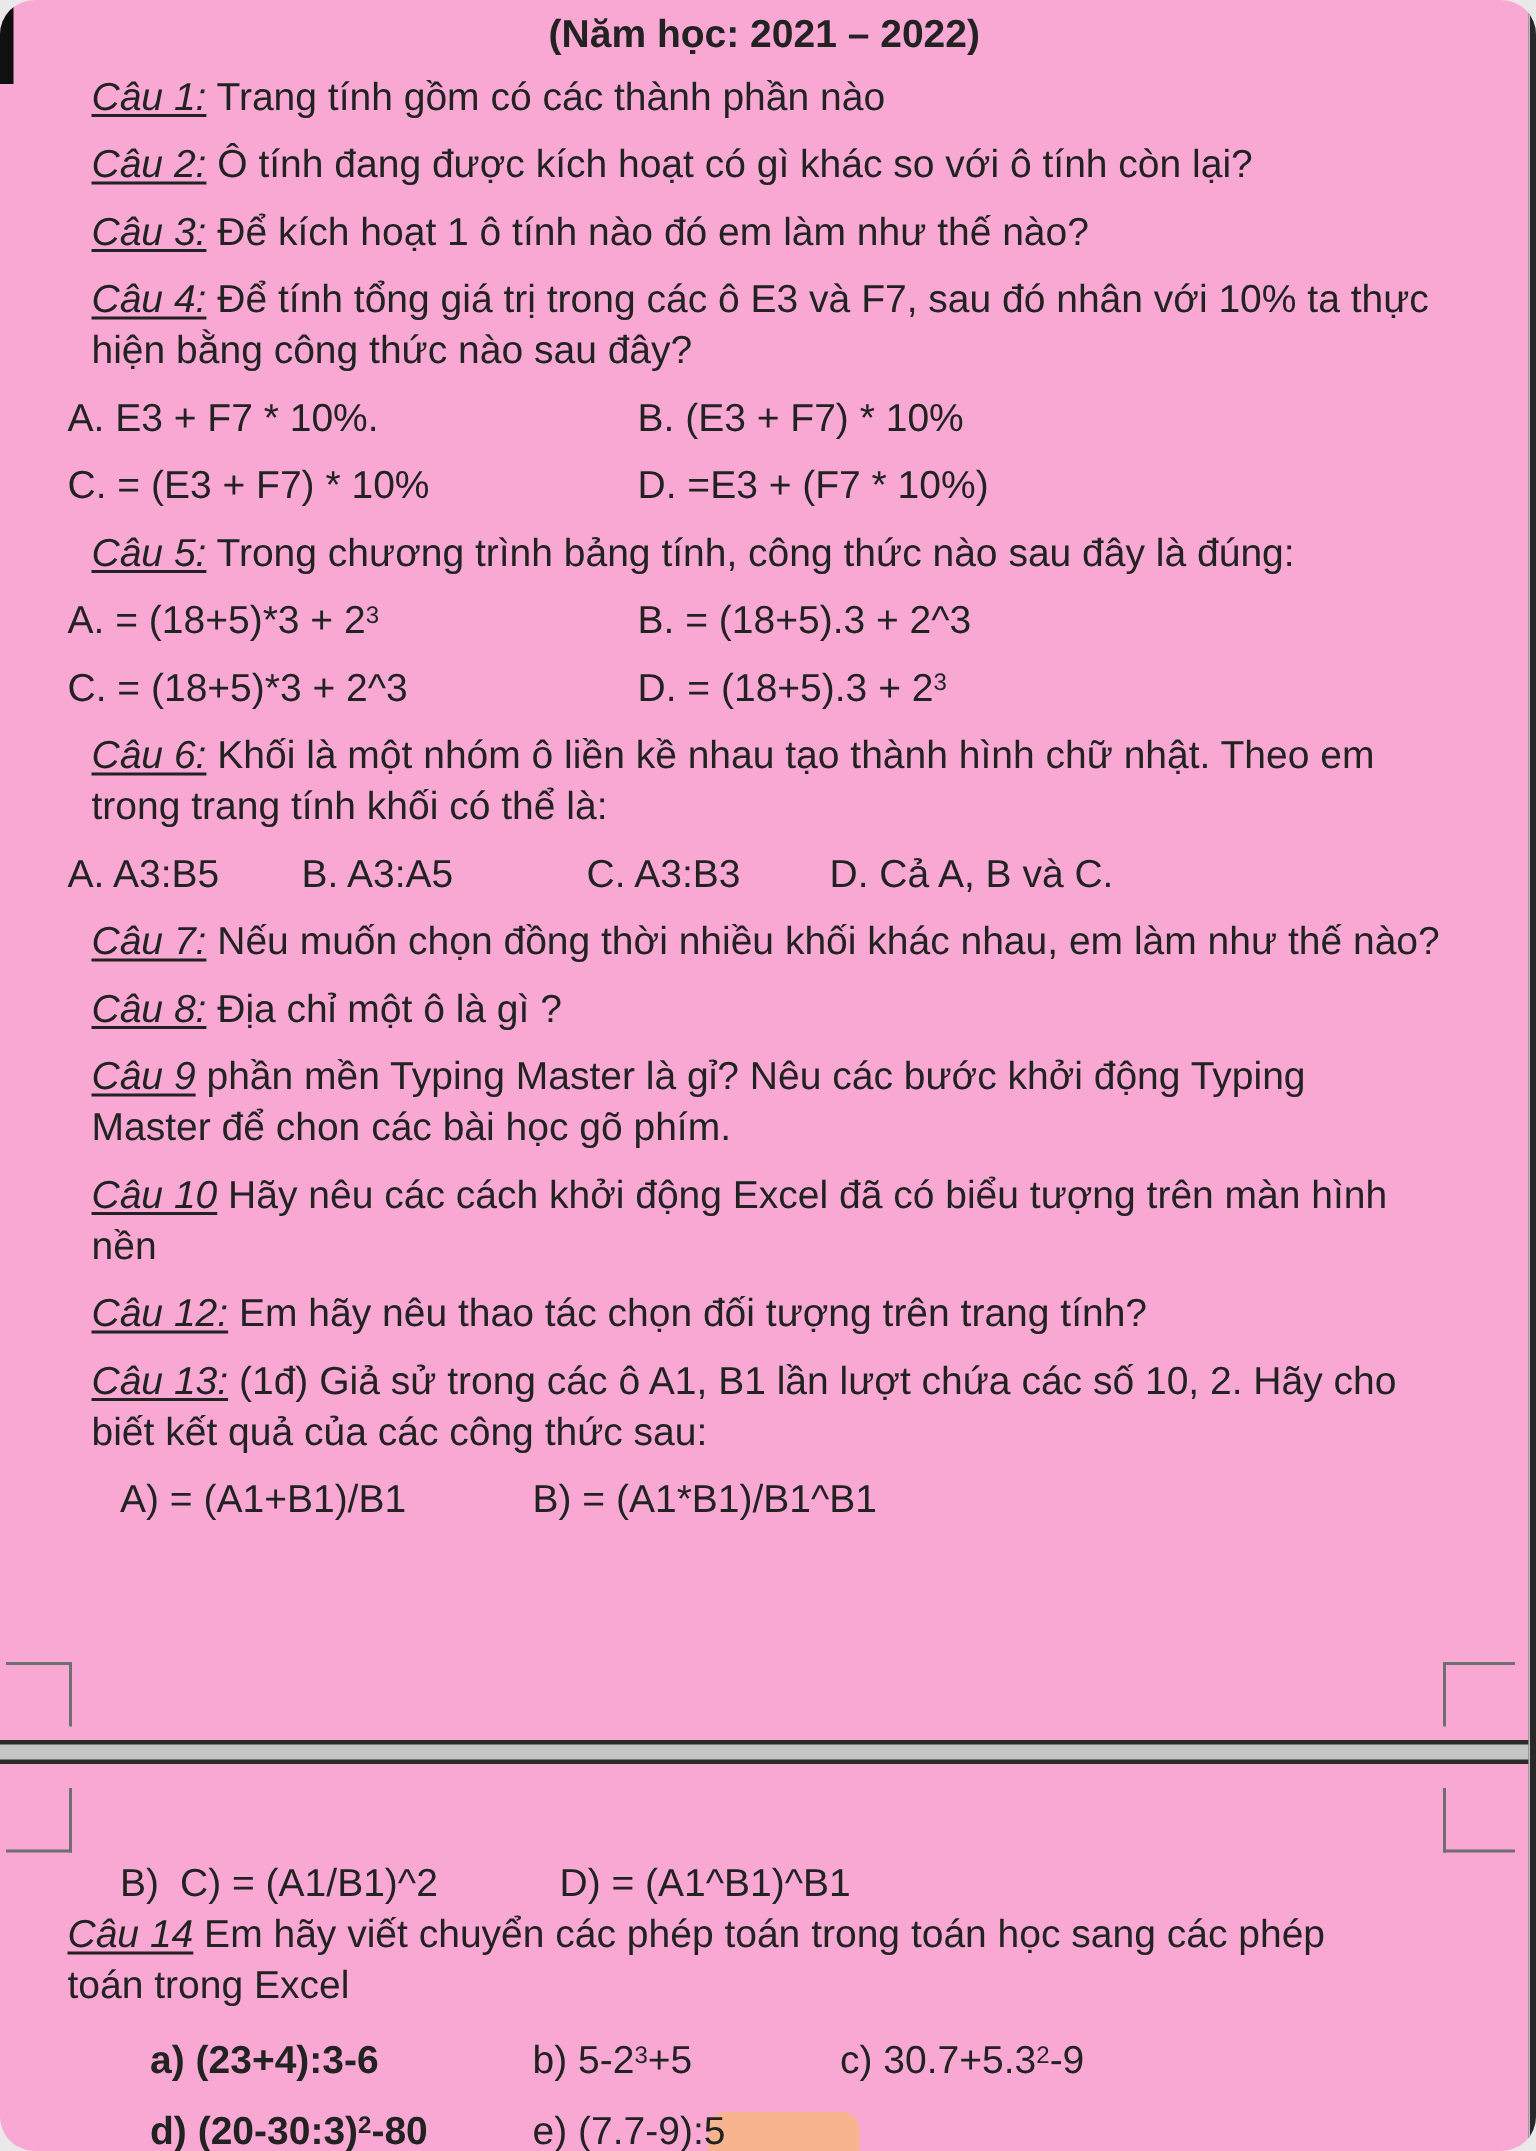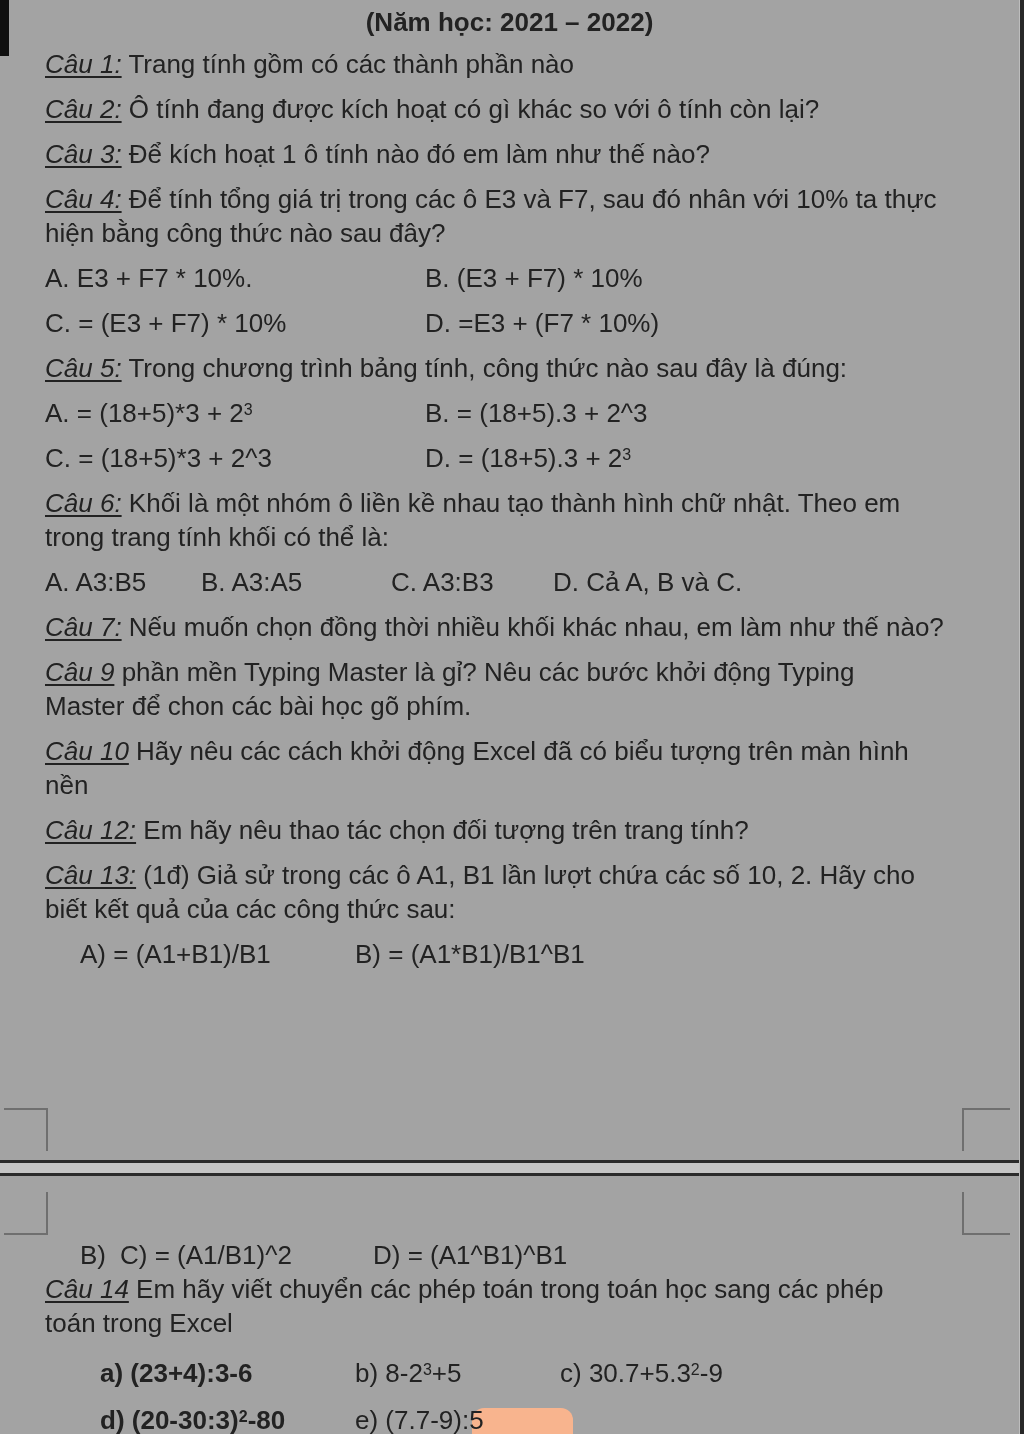--- a/index.html
+++ b/index.html
@@ -1,22 +1,22 @@
 <!DOCTYPE html>
 <html><head>
 <meta charset="utf-8">
 <style>
   html,body{margin:0;padding:0;background:#e9e9e9;}
   .sheet{
-    position:relative;width:1024px;height:1434px;background:#a3a3a3;overflow:hidden;
+    position:relative;width:1024px;height:1434px;background:#f9a8d4;overflow:hidden;
     font-family:"Liberation Sans","DejaVu Sans",sans-serif;
-    font-size:26px;line-height:34px;color:#222;
+    font-size:26px;line-height:34px;color:#222;border-radius:23px;
   }
   .content{padding:5px 50px 0 45px;}
-  .content p{margin:0 0 11px 0;}
+  .content p{margin:0 0 11px 16px;}
   p.header{text-align:center;font-weight:bold;margin:0 0 8px 0;}
   .qlabel{font-style:italic;text-decoration:underline;text-underline-offset:3px;}
   .ln{white-space:nowrap;}
   .row{display:flex;margin:0 0 11px 0;white-space:nowrap;}
   .c380{width:380px;flex:none;}
   .c120{width:120px;flex:none;}
   .c190{width:190px;flex:none;margin-left:36px;}
   .c162{width:162px;flex:none;}
   .c275{width:275px;flex:none;}
   .c40{width:40px;flex:none;}
@@ -90,20 +90,21 @@
 
     <div class="row">
       <span class="c120"><span>A.</span> <span>A3:B5</span></span>
       <span class="c190"><span>B.</span> <span>A3:A5</span></span>
       <span class="c162"><span>C.</span> <span>A3:B3</span></span>
       <span><span>D.</span> <span>Cả A, B và C.</span></span>
     </div>
 
     <p><span class="qlabel">Câu 7:</span> <span class="ln">Nếu muốn chọn đồng thời nhiều khối khác nhau, em làm như thế nào?</span></p>
 
+    <p><span class="qlabel">Câu 8:</span> <span class="ln">Địa chỉ một ô là gì ?</span></p>
 
     <p><span class="qlabel">Câu 9</span> <span class="ln">phần mền Typing Master là gỉ? Nêu các bước khởi động Typing</span><br><span class="ln">Master để chon các bài học gõ phím.</span></p>
 
     <p><span class="qlabel">Câu 10</span> <span class="ln">Hãy nêu các cách khởi động Excel đã có biểu tượng trên màn hình</span><br><span class="ln">nền</span></p>
 
 
     <p><span class="qlabel">Câu 12:</span> <span class="ln">Em hãy nêu thao tác chọn đối tượng trên trang tính?</span></p>
 
     <p><span class="qlabel">Câu 13:</span> <span class="ln">(1đ) Giả sử trong các ô A1, B1 lần lượt chứa các số 10, 2. Hãy cho</span><br><span class="ln">biết kết quả của các công thức sau:</span></p>
 
@@ -128,21 +129,21 @@
       <div class="row ind35 mb0">
         <span class="c40">B)</span>
         <span class="c253"><span>C)</span>  <span>= (A1/B1)^2</span></span>
         <span><span>D)</span> <span>= (A1^B1)^B1</span></span>
       </div>
 
       <p><span class="qlabel">Câu 14</span> <span class="ln">Em hãy viết chuyển các phép toán trong toán học sang các phép</span><br><span class="ln">toán trong Excel</span></p>
 
       <div class="row ind55 mt14 mb0">
         <span class="c255"><span>a)</span> <span>(23+4):3-6</span></span>
-        <span class="c205"><span>b)</span> <span>8-2</span><sup>3</sup><span>+5</span></span>
+        <span class="c205"><span>b)</span> <span>5-2</span><sup>3</sup><span>+5</span></span>
         <span><span>c)</span> <span>30.7+5.3</span><sup>2</sup><span>-9</span></span>
       </div>
       <div class="row ind55 mt13 mb0">
         <span class="c255"><span>d)</span> <span>(20-30:3)</span><sup>2</sup><span>-80</span></span>
         <span><span>e)</span>  <span>(7.7-9):5</span></span>
       </div>
 
     </div>
   </div>
 

